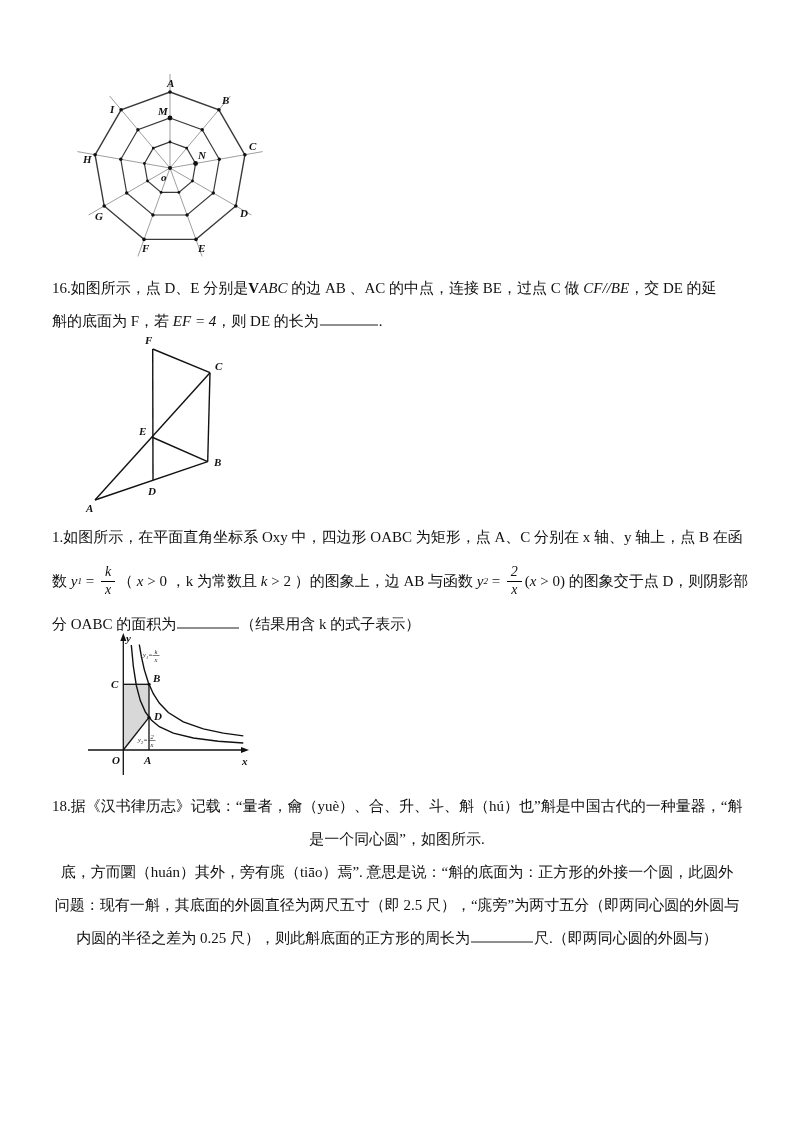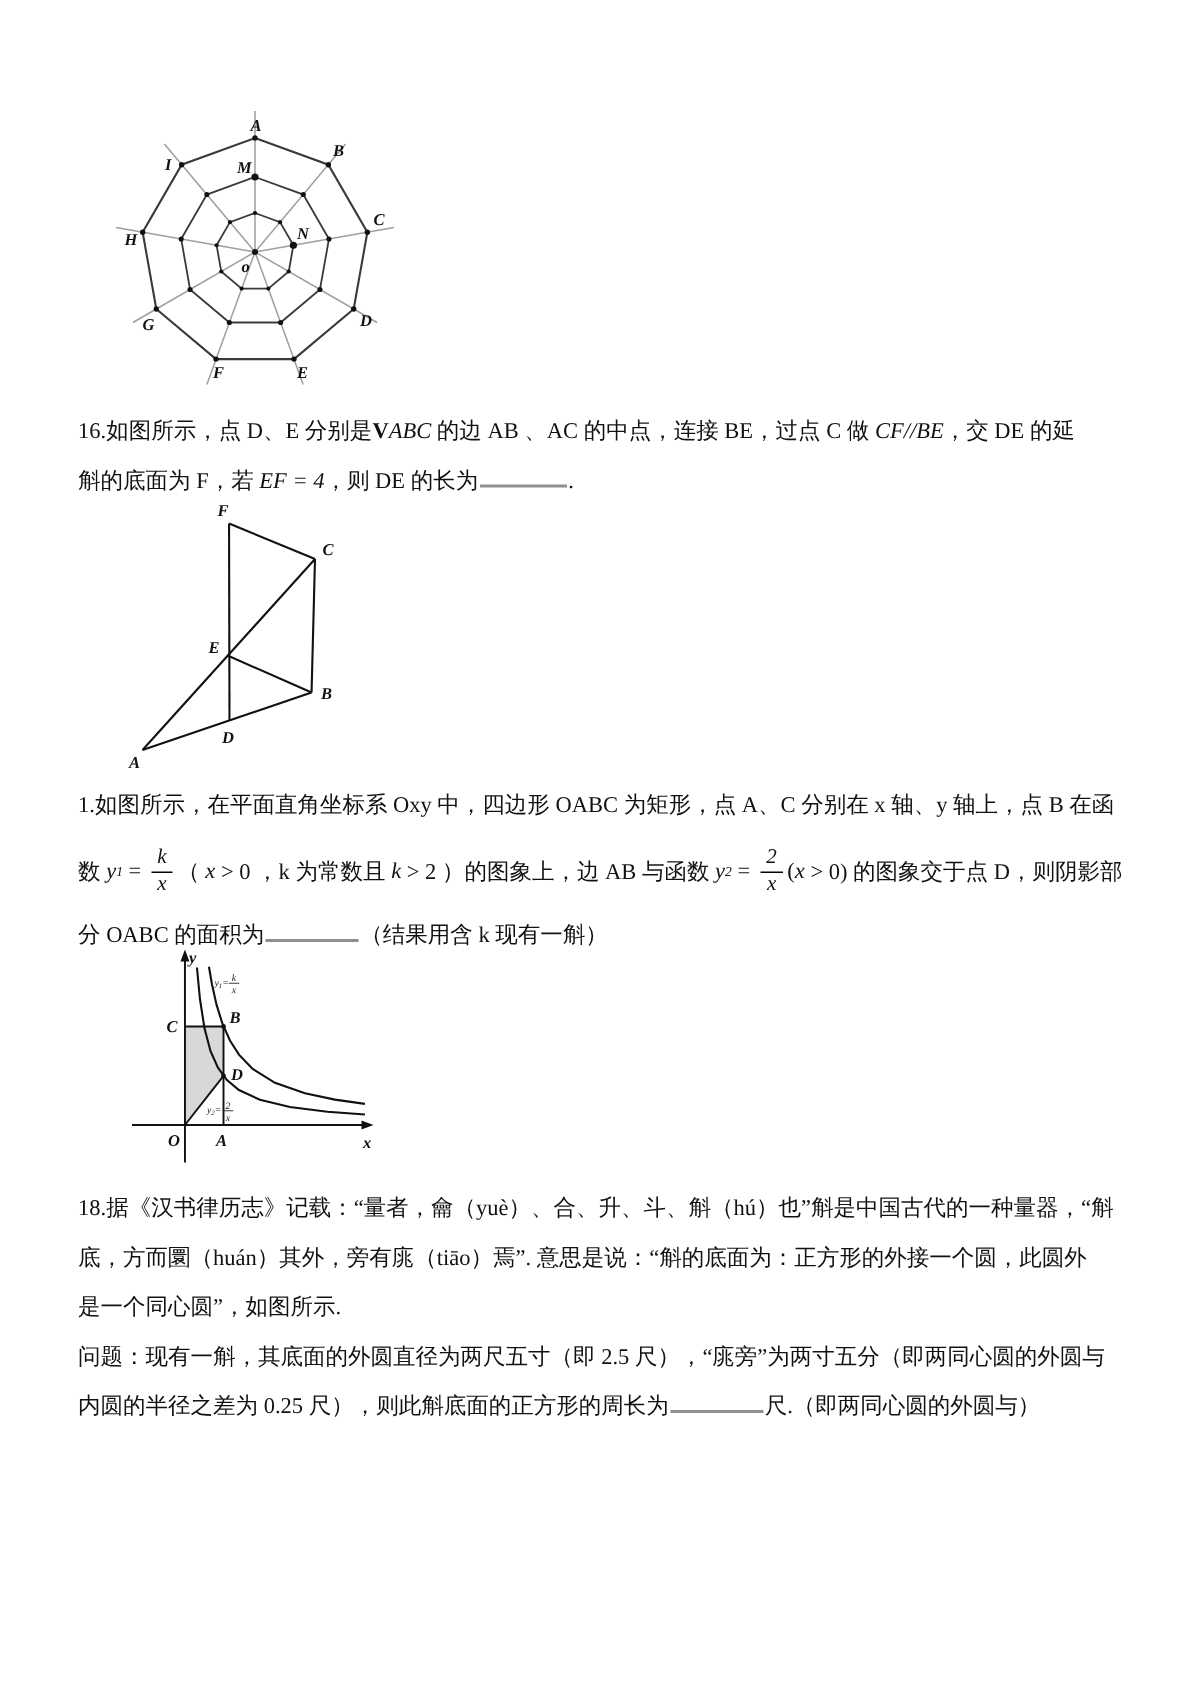--- a/index.html
+++ b/index.html
@@ -113,21 +113,21 @@
       <text class="vlabel" x="54" y="105">E</text>
       <text class="vlabel" x="129" y="136">B</text>
       <text class="vlabel" x="63" y="165">D</text>
       <text class="vlabel" x="1" y="182">A</text>
     </svg>
   </div>
 
   <div class="tblock" style="top:521px;">
     <div class="line">1.如图所示，在平面直角坐标系 Oxy 中，四边形 OABC 为矩形，点 A、C 分别在 x 轴、y 轴上，点 B 在函</div>
     <div class="fracline"><span>数 </span><span class="it">y</span><span class="sub">1</span><span> = </span><span class="frac"><span class="num">k</span><span class="den">x</span></span><span>（ </span><span class="it">x</span><span> &gt; 0 ，k 为常数且 </span><span class="it">k</span><span> &gt; 2 ）的图象上，边 AB 与函数 </span><span class="it">y</span><span class="sub">2</span><span> = </span><span class="frac"><span class="num">2</span><span class="den">x</span></span><span>(</span><span class="it">x</span><span> &gt; 0) 的图象交于点 D，则阴影部</span></div>
-    <div class="line"><span>分 OABC 的面积为</span><span class="blank" style="width:62px;"></span><span>（结果用含 k 现有一斛）</span></div>
+    <div class="line"><span>分 OABC 的面积为</span><span class="blank" style="width:62px;"></span><span>（结果用含 k 的式子表示）</span></div>
   </div>
 
   <div class="fig" style="left:70px;top:630px;">
     <svg width="215" height="152" viewBox="0 0 215 152">
 
       <polygon points="53.3,120 53.3,54.3 79,54.3 79,87.3" fill="#d8d8d8" stroke="none"></polygon>
 
       <g stroke="#111" stroke-width="1.3">
         <line x1="53.3" y1="8" x2="53.3" y2="145"></line>
         <line x1="18" y1="120" x2="174" y2="120"></line>
@@ -166,21 +166,21 @@
 
       <g>
         <text class="tinylabel" x="68" y="112"><tspan>y</tspan><tspan font-size="4.5" dy="1.5">2</tspan><tspan dy="-1.5">=</tspan></text>
         <text class="tinylabel" x="82" y="109" text-anchor="middle">2</text>
         <line x1="78.5" y1="110.5" x2="85.5" y2="110.5" stroke="#222" stroke-width="0.6"></line>
         <text class="tinylabel" x="82" y="117" text-anchor="middle">x</text>
       </g>
     </svg>
   </div>
 
-  <div class="tblock" style="top:790px;">
+  <div class="tblock" style="top:790px;text-align:center;">
     <div class="line18">18.据《汉书律历志》记载：“量者，龠（yuè）、合、升、斗、斛（hú）也”斛是中国古代的一种量器，“斛</div>
+    <div class="line18">是一个同心圆”，如图所示.</div>
     <div class="line18">底，方而圜（huán）其外，旁有庣（tiāo）焉”. 意思是说：“斛的底面为：正方形的外接一个圆，此圆外</div>
-    <div class="line18">是一个同心圆”，如图所示.</div>
     <div class="line18">问题：现有一斛，其底面的外圆直径为两尺五寸（即 2.5 尺），“庣旁”为两寸五分（即两同心圆的外圆与</div>
     <div class="line18"><span>内圆的半径之差为 0.25 尺），则此斛底面的正方形的周长为</span><span class="blank" style="width:62px;"></span><span>尺.（即两同心圆的外圆与）</span></div>
   </div>
 
 </div>
 
 </body></html>

